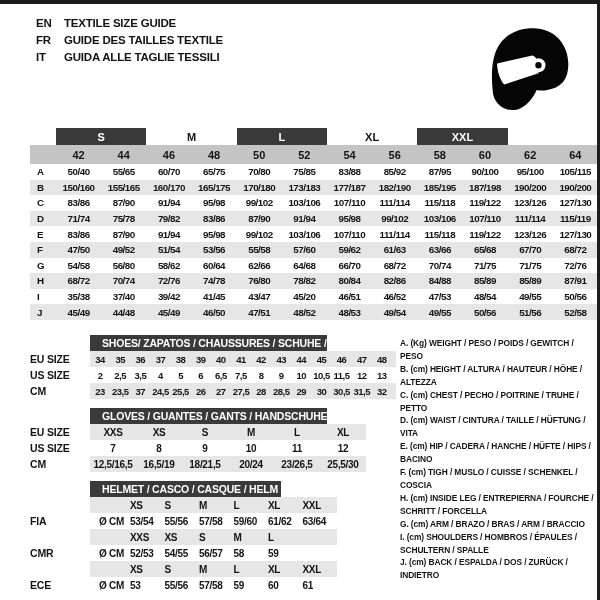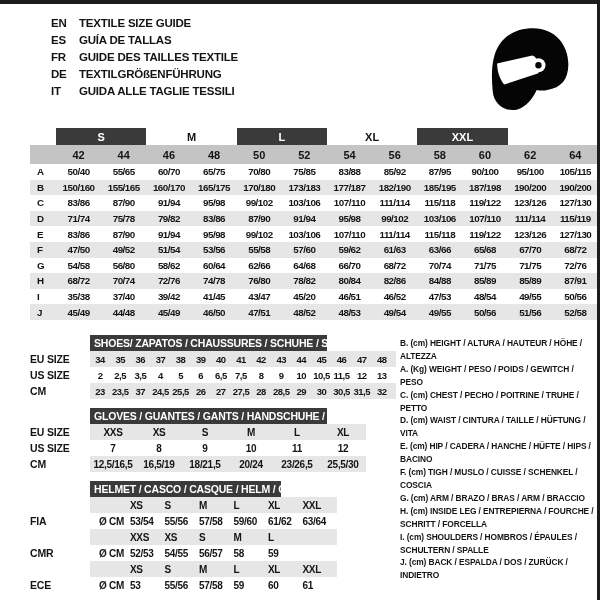--- a/index.html
+++ b/index.html
@@ -10,21 +10,21 @@
     -webkit-font-smoothing:antialiased;
   }
   .page {
     position:relative; width:600px; height:600px; background:#fff;
     border-top:4px solid var(--border,#1c1c1c);
     border-right:3px solid var(--border,#1c1c1c);
     overflow:hidden;
   }
 
   
-  .langs { position:absolute; left:51px; top:11px; list-style:none; }
+  .langs { position:absolute; left:36px; top:11px; list-style:none; }
   .langs li { display:flex; font-size:11.5px; font-weight:700; line-height:17px; letter-spacing:-0.2px; }
   .langs .code { width:28px; flex:0 0 28px; }
   .helmet-icon { position:absolute; right:26px; top:16px; width:88px; height:94px; }
 
   
   .main-table { position:absolute; left:30px; top:124px; width:568px; border-collapse:collapse; table-layout:fixed; }
   .main-table td { text-align:center; padding:0; white-space:nowrap; overflow:visible; }
   .main-table .col-label { width:26px; }
   .main-table tr.size-row td { height:17px; font-size:11px; font-weight:700; }
   .main-table td.size-bar { background:var(--bar,#3a3a3a); color:#fff; }
@@ -34,21 +34,21 @@
   .main-table tr.data-row.shaded { background:var(--shade,#e6e6e6); }
   .main-table td.row-label { text-align:left; padding-left:7px; font-size:10.5px; letter-spacing:0; }
 
   
   .bottom { position:absolute; left:30px; top:331px; width:568px; display:flex; }
   .subtables { width:366px; flex:0 0 366px; }
   .subtable { margin-bottom:9px; }
   .bar-title {
     margin-left:60px; background:var(--bar,#3a3a3a); color:#fff;
     font-size:10.5px; font-weight:700; height:16px; line-height:16px;
-    padding-left:4px; letter-spacing:-0.2px; white-space:nowrap;
+    padding-left:12px; letter-spacing:-0.2px; white-space:nowrap;
   }
   .shoes-t .bar-title, .gloves-t .bar-title { width:237px; }
   .helmet-t .bar-title { width:191px; }
   .srow { display:flex; height:16px; align-items:center; }
   .srow .rlabel { width:60px; flex:0 0 60px; font-weight:700; font-size:10.5px; letter-spacing:-0.2px; }
   .srow .cells { display:flex; height:16px; align-items:center; }
   .srow.shaded .cells { background:var(--shade,#e6e6e6); }
   .cell { text-align:center; font-weight:700; white-space:nowrap; }
   .shoes-t .cells { width:314px; }
   .shoes-t .cell { width:20.13px; font-size:9.5px; letter-spacing:-0.5px; }
@@ -67,30 +67,22 @@
 <body>
 
 <div class="page" style="--bar: #3a3a3a; --shade: #e6e6e6; --numshade: #c4c4c4; --border: #1c1c1c;">
 
   <ul class="langs">
       <li>
         <span class="code">EN</span>
         <span class="txt">TEXTILE SIZE GUIDE</span>
       </li>
       <li>
-        <span class="code">ES</span>
-        <span class="txt">GUÍA DE TALLAS</span>
-      </li>
-      <li>
         <span class="code">FR</span>
         <span class="txt">GUIDE DES TAILLES TEXTILE</span>
-      </li>
-      <li>
-        <span class="code">DE</span>
-        <span class="txt">TEXTILGRÖßENFÜHRUNG</span>
       </li>
       <li>
         <span class="code">IT</span>
         <span class="txt">GUIDA ALLE TAGLIE TESSILI</span>
       </li>
     </ul>
 
   <svg class="helmet-icon" viewBox="0 0 100 100" aria-hidden="true">
     <path fill="#050505" d="M57,6 C82,6 97,25 97,47 C97,64 89,74 73,76 C69,77 65,77 61,76
          C57,85 49,95 40,98 C26,102 12,93 11,77 C9.5,62 10,50 12,41
@@ -448,26 +440,26 @@
               <div class="cell size">55/56</div>
               <div class="cell size">57/58</div>
               <div class="cell size">59</div>
               <div class="cell size">60</div>
               <div class="cell size">61</div>
             </div>
           </div>
         </div>
     </div>
     <div class="legend">
+        <div>A. (Kg) WEIGHT / PESO / POIDS / GEWITCH / PESO</div>
         <div>B. (cm) HEIGHT / ALTURA / HAUTEUR / HÖHE / ALTEZZA</div>
-        <div>A. (Kg) WEIGHT / PESO / POIDS / GEWITCH / PESO</div>
         <div>C. (cm) CHEST / PECHO / POITRINE / TRUHE / PETTO</div>
         <div>D. (cm) WAIST / CINTURA / TAILLE / HÜFTUNG / VITA</div>
         <div>E. (cm) HIP / CADERA / HANCHE / HÜFTE / HIPS / BACINO</div>
         <div>F. (cm) TIGH / MUSLO / CUISSE / SCHENKEL / COSCIA</div>
+        <div>H. (cm) INSIDE LEG / ENTREPIERNA / FOURCHE / SCHRITT / FORCELLA</div>
         <div>G. (cm) ARM / BRAZO / BRAS / ARM / BRACCIO</div>
-        <div>H. (cm) INSIDE LEG / ENTREPIERNA / FOURCHE / SCHRITT / FORCELLA</div>
         <div>I. (cm) SHOULDERS / HOMBROS / ÉPAULES / SCHULTERN / SPALLE</div>
         <div>J. (cm) BACK / ESPALDA / DOS / ZURÜCK / INDIETRO</div>
       </div>
   </div>
 
 </div>
 
 </body></html>

